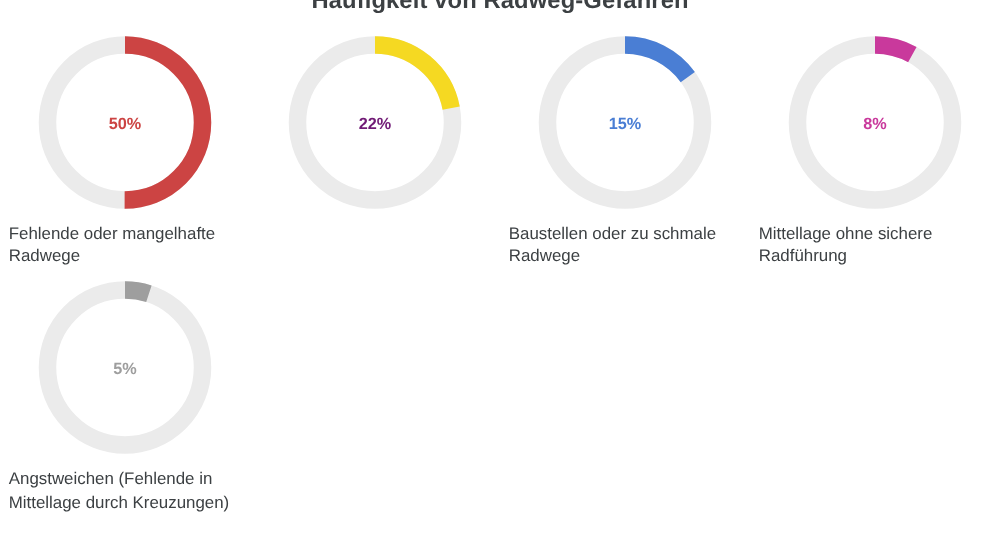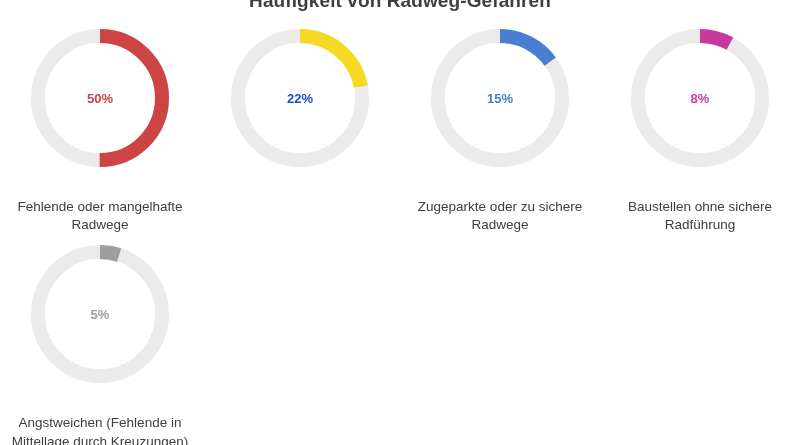--- a/index.html
+++ b/index.html
@@ -60,22 +60,21 @@
     left: 0;
     width: 152px;
     height: 152px;
     display: flex;
     align-items: center;
     justify-content: center;
     font-size: 13px;
     font-weight: bold;
   }
   .donut-label {
-    margin-top: 24px;
-    text-align: center;
+    margin-top: 4px;
     font-size: 13.5px;
     line-height: 1.35;
     color: #3c4043;
     width: 186px;
   }
 </style>
 </head>
 <body>
 
 <div id="chart-root">
@@ -94,44 +93,44 @@
       </div>
       <div class="donut-label">Fehlende oder mangelhafte Radwege</div>
     </div>
 
     <div class="donut-cell">
       <div class="donut-wrap">
         <svg width="152" height="152" viewBox="0 0 152 152">
           <circle cx="76" cy="76" r="62" fill="none" stroke="#ebebeb" stroke-width="14"></circle>
           <circle class="arc" cx="76" cy="76" r="62" fill="none" stroke="#f5d922" stroke-width="14" stroke-dasharray="85.70264758992955 303.8548414552048" transform="rotate(-90 76 76)"></circle>
         </svg>
-        <div class="donut-value" style="color: #1d4ed8;">22%</div>
+        <div class="donut-value" style="color: #701a75;">22%</div>
       </div>
     </div>
 
     <div class="donut-cell">
       <div class="donut-wrap">
         <svg width="152" height="152" viewBox="0 0 152 152">
           <circle cx="76" cy="76" r="62" fill="none" stroke="#ebebeb" stroke-width="14"></circle>
           <circle class="arc" cx="76" cy="76" r="62" fill="none" stroke="#4a7ed4" stroke-width="14" stroke-dasharray="58.43362335677015 331.12386568836416" transform="rotate(-90 76 76)"></circle>
         </svg>
         <div class="donut-value" style="color: rgb(74, 126, 212);">15%</div>
       </div>
-      <div class="donut-label">Zugeparkte oder zu sichere Radwege</div>
+      <div class="donut-label">Baustellen oder zu schmale Radwege</div>
     </div>
 
     <div class="donut-cell">
       <div class="donut-wrap">
         <svg width="152" height="152" viewBox="0 0 152 152">
           <circle cx="76" cy="76" r="62" fill="none" stroke="#ebebeb" stroke-width="14"></circle>
           <circle class="arc" cx="76" cy="76" r="62" fill="none" stroke="#c9399c" stroke-width="14" stroke-dasharray="31.164599123610746 358.3928899215236" transform="rotate(-90 76 76)"></circle>
         </svg>
         <div class="donut-value" style="color: rgb(201, 57, 156);">8%</div>
       </div>
-      <div class="donut-label">Baustellen ohne sichere Radführung</div>
+      <div class="donut-label">Mittellage ohne sichere Radführung</div>
     </div>
 
     <div class="donut-cell">
       <div class="donut-wrap">
         <svg width="152" height="152" viewBox="0 0 152 152">
           <circle cx="76" cy="76" r="62" fill="none" stroke="#ebebeb" stroke-width="14"></circle>
           <circle class="arc" cx="76" cy="76" r="62" fill="none" stroke="#9e9e9e" stroke-width="14" stroke-dasharray="19.477874452256717 370.0796145928776" transform="rotate(-90 76 76)"></circle>
         </svg>
         <div class="donut-value" style="color: rgb(158, 158, 158);">5%</div>
       </div>

